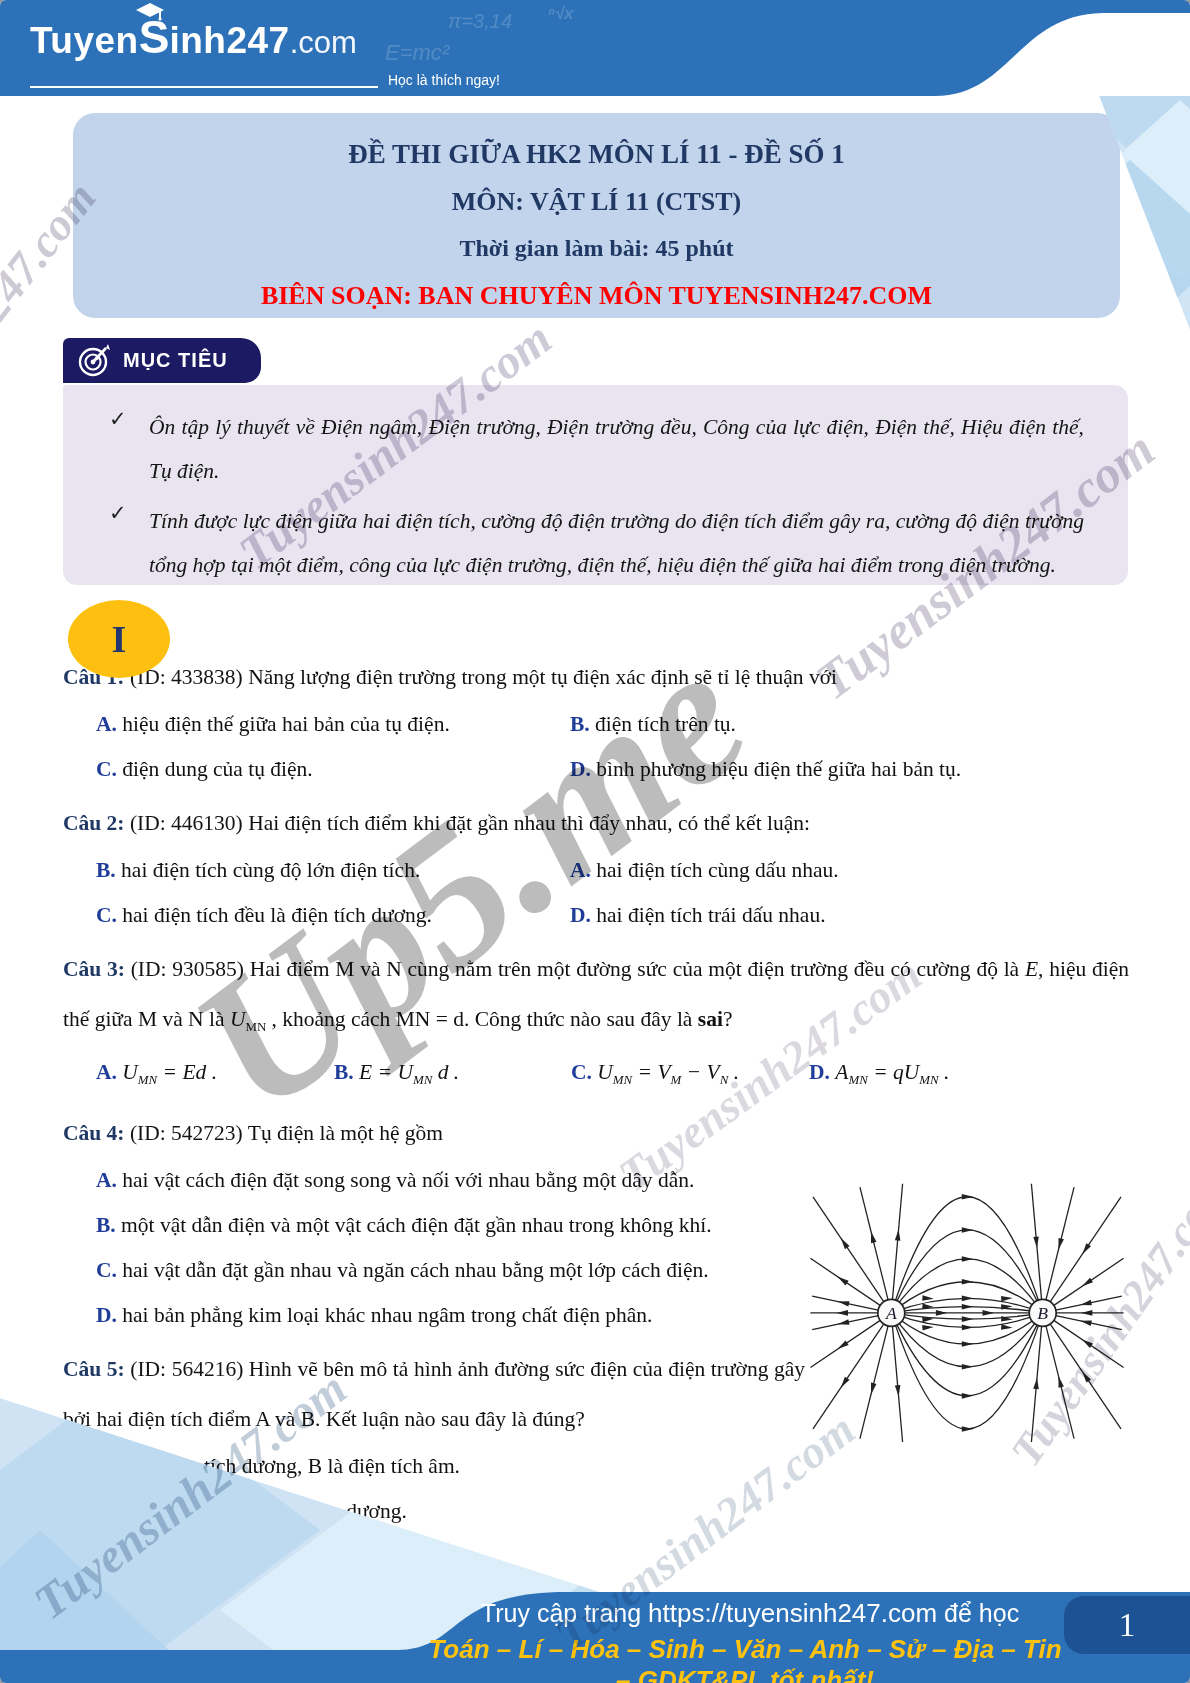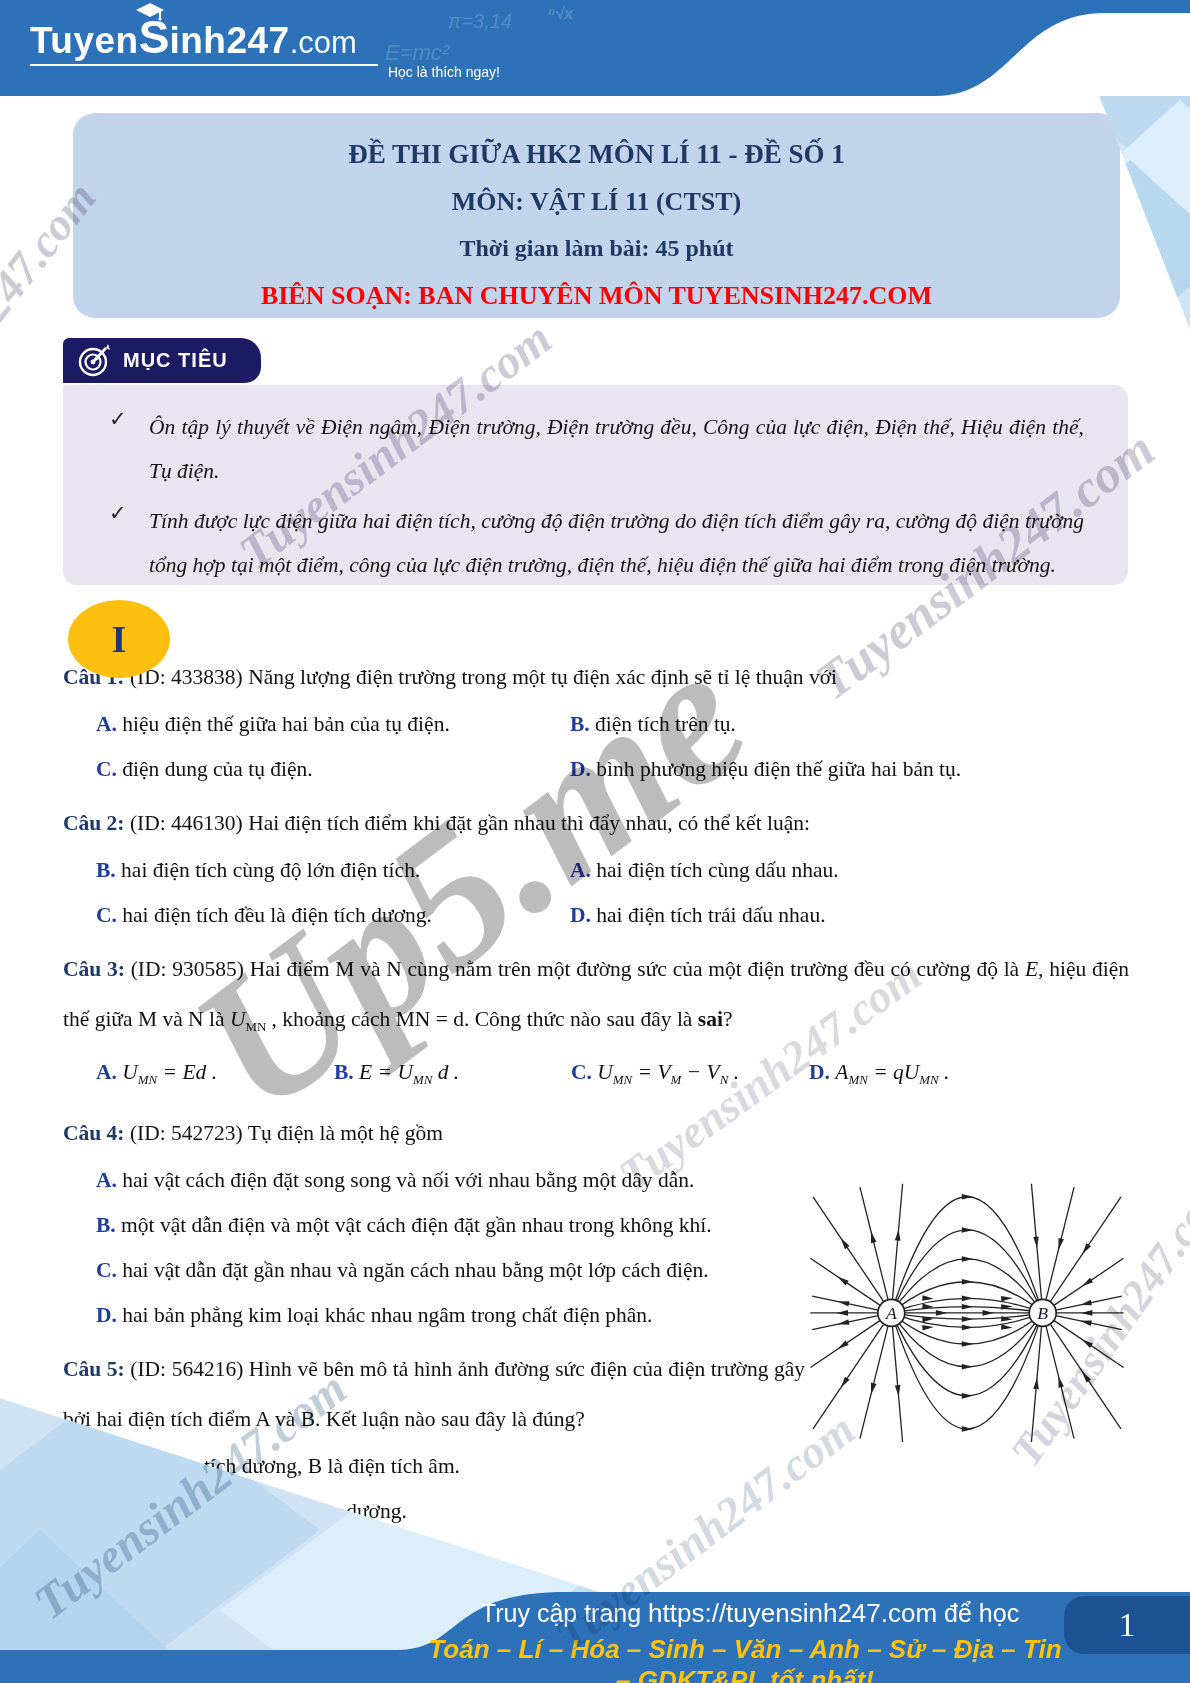--- a/index.html
+++ b/index.html
@@ -1,34 +1,34 @@
 <!DOCTYPE html>
 <html><head>
 <meta charset="utf-8">
 <style>
   * { margin:0; padding:0; box-sizing:border-box; }
   html,body { background:#9a9a9a; }
   .page {
     position:relative; width:1190px; height:1683px; margin:0 auto;
     background:#ffffff; overflow:hidden;
-    font-family:"Liberation Serif", serif; color:#111;
+    font-family:"Liberation Serif", serif; color:#111;border-radius:6px;
   }
   
   .hdr { position:absolute; left:0; top:0; width:1190px; height:96px; background:#2d72b8; z-index:10; }
   .hdr-swoosh { position:absolute; left:0; top:0; z-index:11; }
   .doodle { position:absolute; color:#fff; opacity:.17; font-style:italic;
             font-family:"Liberation Sans",sans-serif; z-index:12; white-space:nowrap; }
   .logo { position:absolute; left:30px; top:10px; z-index:13; color:#fff;
           font-family:"Liberation Sans",sans-serif; width:540px; }
   .logo-line1 { white-space:nowrap; position:relative; }
   .lg-b { font-weight:bold; font-size:37px; letter-spacing:.5px; }
   .lg-S { font-weight:bold; font-size:46px; }
   .lg-com { font-size:31px; font-weight:400; opacity:.95; }
   .cap-icon { position:absolute; left:103px; top:-9px; }
-  .logo-line2 { display:flex; align-items:flex-start; width:470px; margin-top:0px; }
+  .logo-line2 { display:flex; align-items:flex-end; width:470px; margin-top:8px; }
   .logo-rule { flex:1; height:2px; background:#fff; margin-right:10px; }
   .tagline { font-size:14px; color:#fff; white-space:nowrap; }
   .mosaic { position:absolute; z-index:9; }
   
   .title-box { position:absolute; left:73px; top:113px; width:1047px; height:205px;
     background:#c2d4eb; border-radius:22px; z-index:3; text-align:center;
     padding-top:18px; font-family:"Liberation Serif",serif; }
   .tb-line { color:#1f3864; font-weight:bold; line-height:47px; }
   .tb1 { font-size:27px; } .tb2 { font-size:26px; } .tb3 { font-size:24px; }
   .tb4 { color:#fe0000; font-size:26px; }

